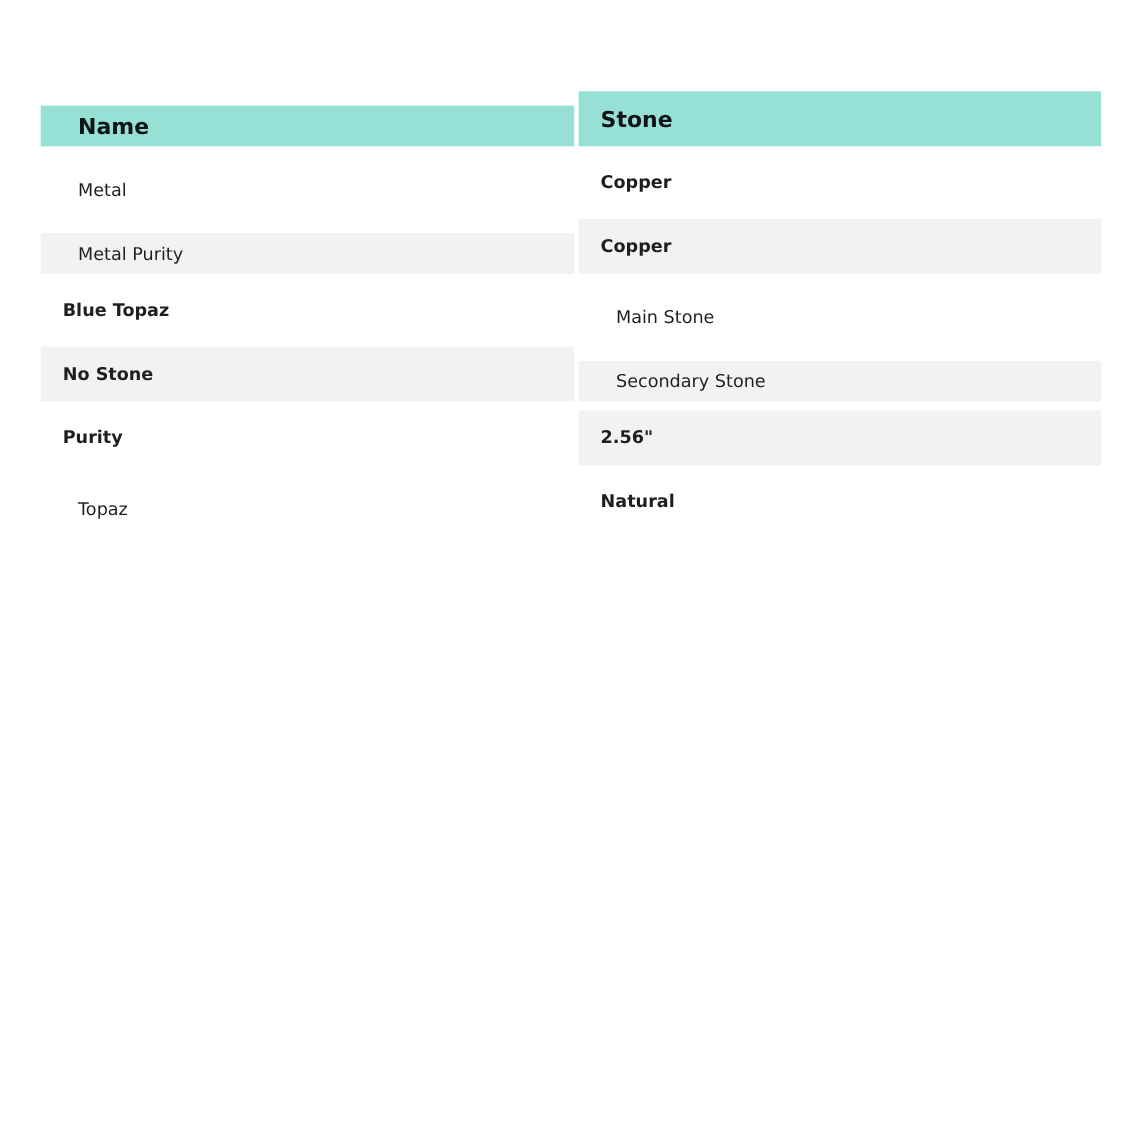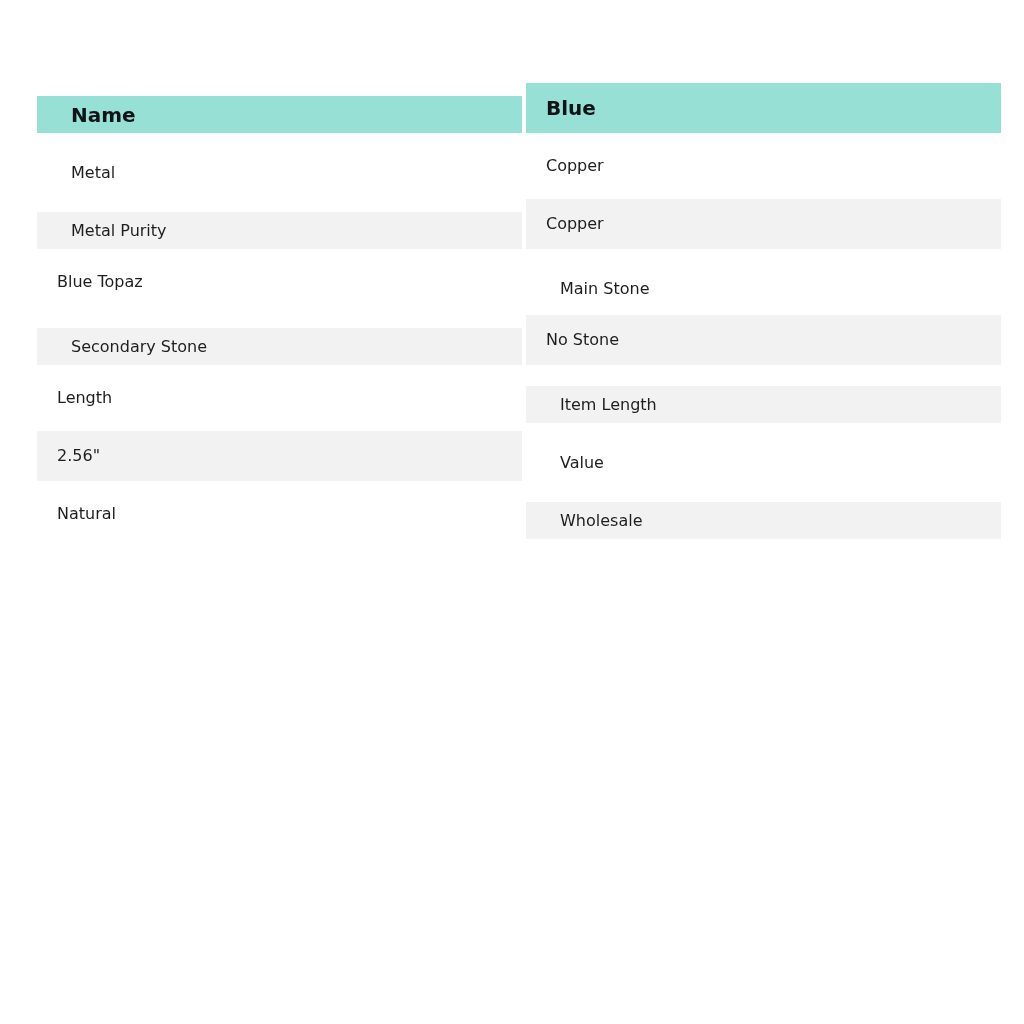--- a/index.html
+++ b/index.html
@@ -31,53 +31,51 @@
   }
   .cell{
     display:flex;
     align-items:center;
     font-size:16px;
     line-height:1;
     white-space:nowrap;
     overflow:hidden;
   }
   .cell.name{padding-left:34px;margin-top:13px;}
-  .cell.value{padding-left:20px;}
+  .cell.value{padding-left:20px;font-weight:bold;}
   .cell.head{
     background:var(--header-bg);
     font-weight:700;
     font-size:20px;
     color:#101417;
   }
   .cell.even{background:var(--row-bg);}
   .cell.odd{background:var(--row-alt-bg);}
 </style>
 </head>
 <body>
 
 <div class="spec-table">
 
   <div class="cell head name">Name</div>
-  <div class="cell head value">Blue</div>
+  <div class="cell head value">Stone</div>
 
   <div class="cell name even">Metal</div>
   <div class="cell value even">Copper</div>
 
   <div class="cell name odd">Metal Purity</div>
   <div class="cell value odd">Copper</div>
 
   <div class="cell value even">Blue Topaz</div>
   <div class="cell name even">Main Stone</div>
 
+  <div class="cell value odd">No Stone</div>
   <div class="cell name odd">Secondary Stone</div>
-  <div class="cell value odd">No Stone</div>
 
-  <div class="cell value even">Length</div>
+  <div class="cell value even">Purity</div>
 
-  <div class="cell name odd">Item Length</div>
   <div class="cell value odd">2.56"</div>
 
-  <div class="cell name even">Value</div>
+  <div class="cell name even">Topaz</div>
   <div class="cell value even">Natural</div>
 
-  <div class="cell name odd">Wholesale</div>
 
 </div>
 
 </body></html>

